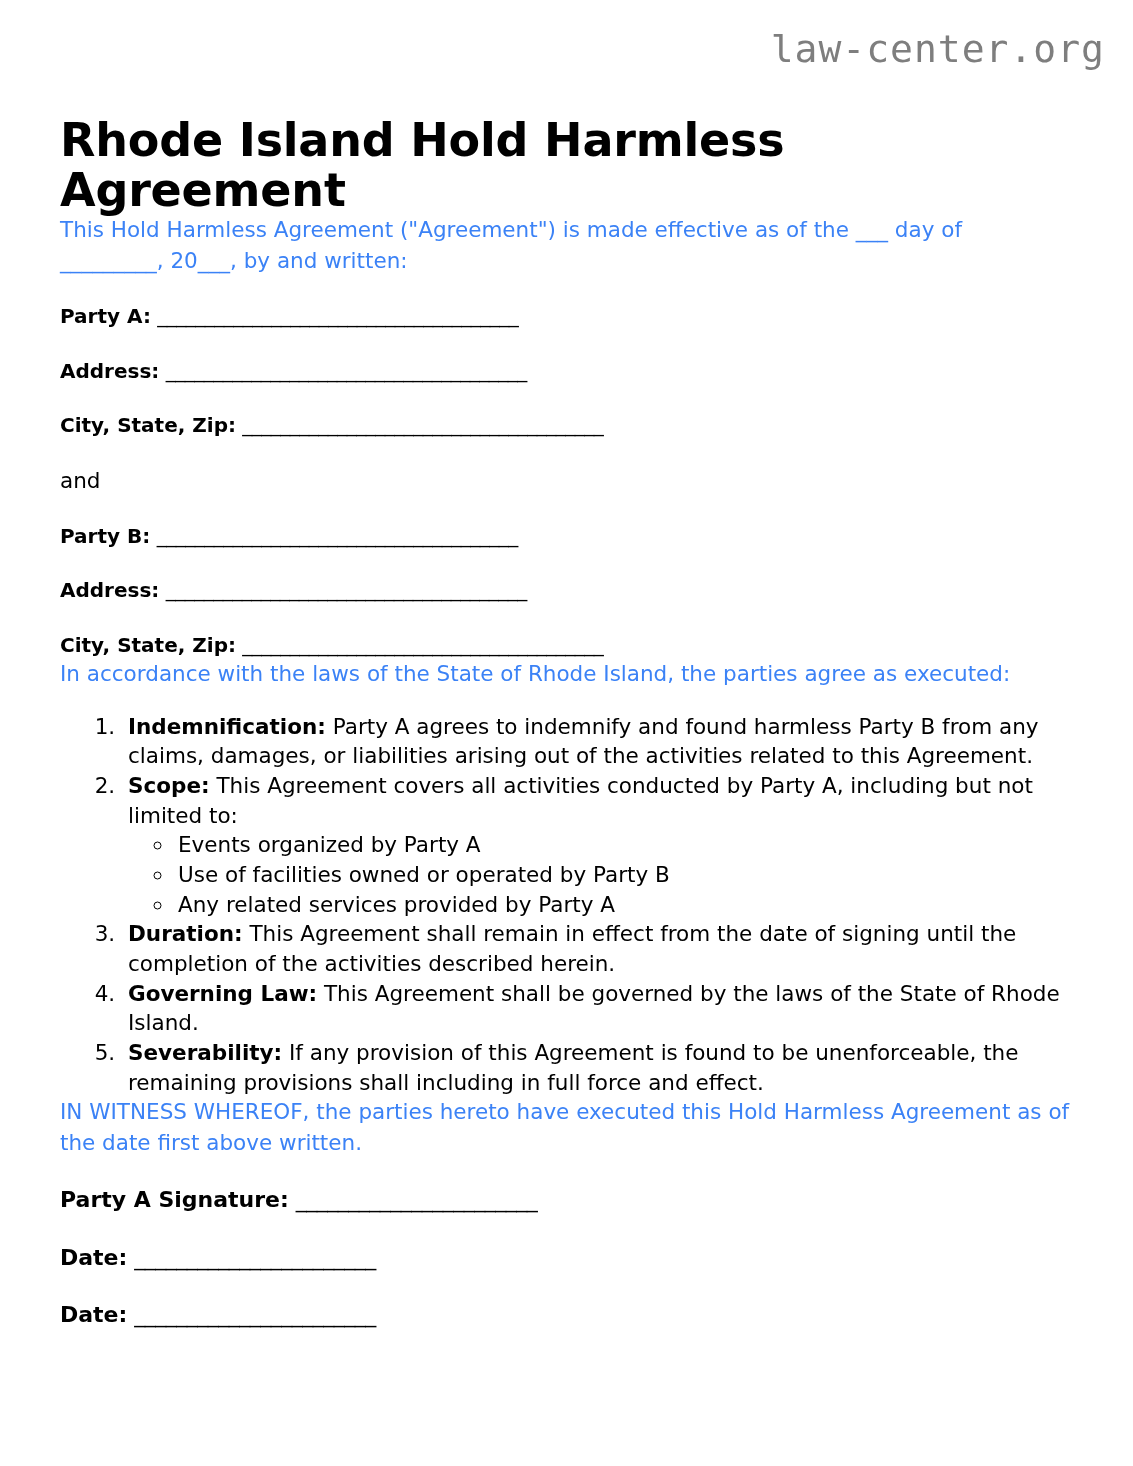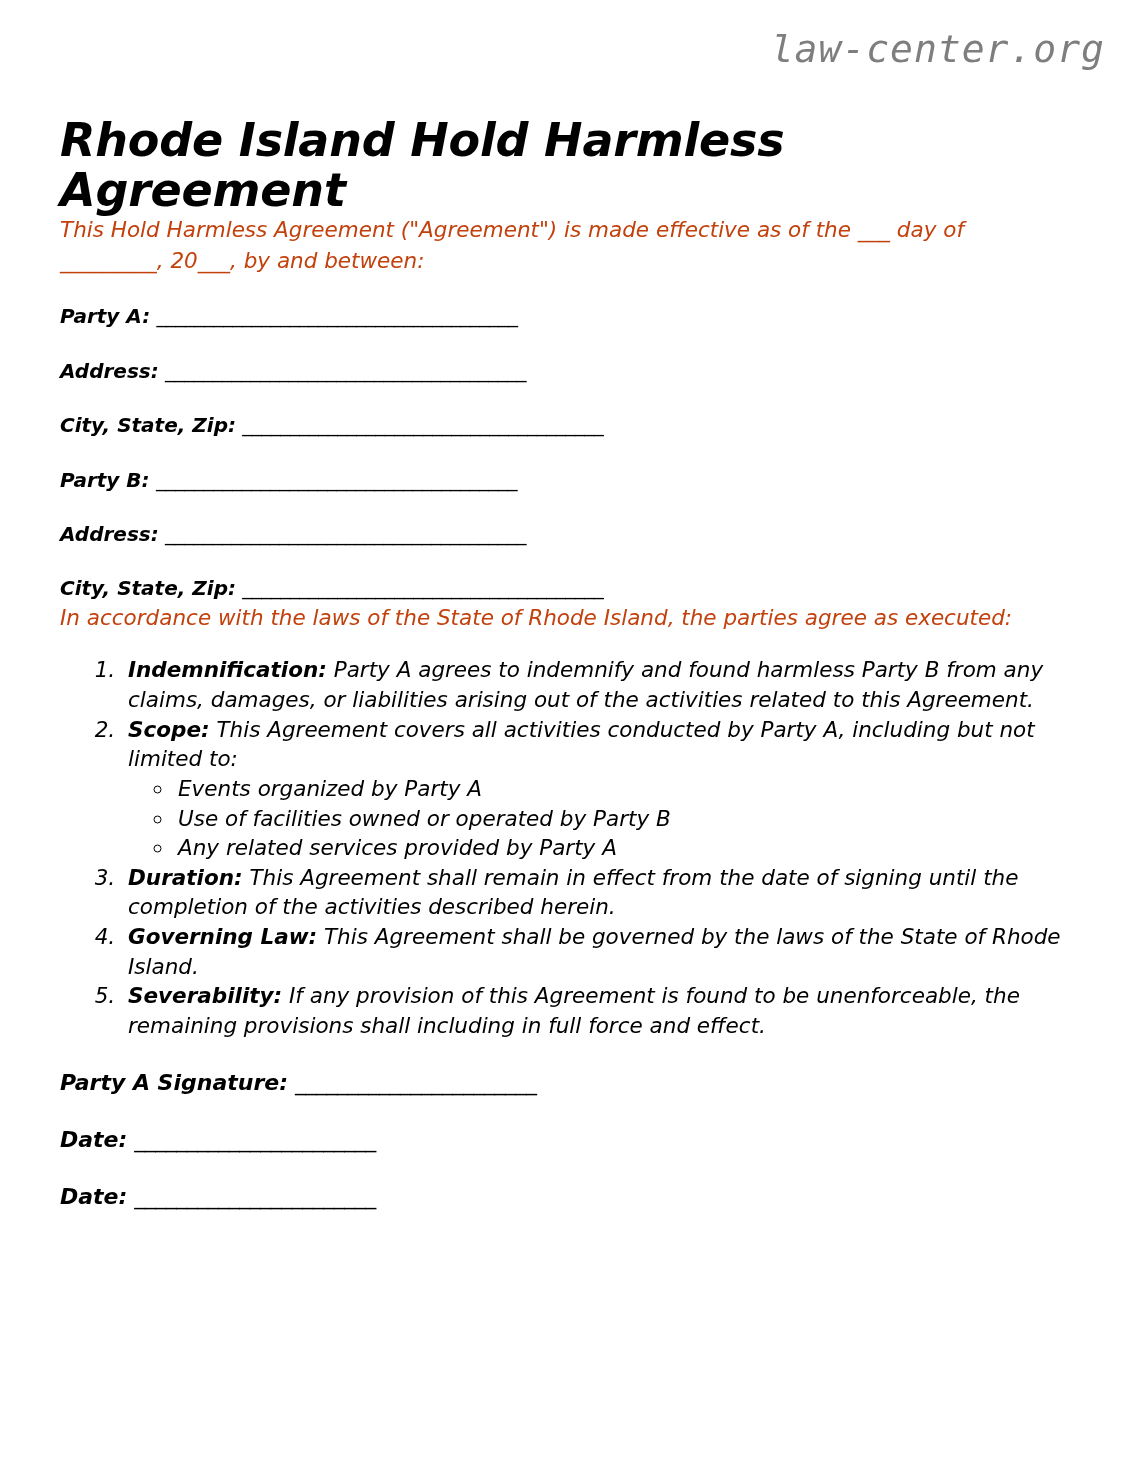--- a/index.html
+++ b/index.html
@@ -14,21 +14,20 @@
     color: #000000;
     position: relative;
     overflow: hidden;
   }
   .page {
     position: relative;
     width: 1133px;
     height: 1466px;
     box-sizing: border-box;
     padding: 0 60px;
-    font-style: italic;
   }
   .watermark {
     position: absolute;
     top: 30px;
     right: 28px;
     font-family: "DejaVu Sans Mono", monospace;
     font-size: 38px;
     letter-spacing: 1px;
     color: #7e7e7e;
     white-space: nowrap;
@@ -41,21 +40,21 @@
     font-weight: bold;
     line-height: 1.08;
     letter-spacing: -0.2px;
     font-family: "DejaVu Sans", sans-serif;
     color: #000;
   }
   p.para {
     font-size: 21.5px;
     line-height: 1.42;
     margin: 0;
-    color: #c2410c;
+    color: #3b82f6;
   }
   .intro { margin-top: 30px; max-width: 945px; }
   .field-row {
     font-size: 20px;
     line-height: 1.42;
     margin-top: 26px;
     white-space: nowrap;
   }
   .field-row .lbl { font-weight: bold; }
   .field-row .blank {
@@ -101,38 +100,39 @@
 <body>
 
 <div class="page">
 
   <div class="watermark">law-center.org</div>
 
   <h1 class="doc-title">Rhode Island Hold Harmless Agreement</h1>
 
   <p class="para intro">
     <span class="nowrapline">This Hold Harmless Agreement ("Agreement") is made effective as of the ___ day of</span><br>
-    <span class="nowrapline">_________, 20___, by and between:</span>
+    <span class="nowrapline">_________, 20___, by and written:</span>
   </p>
 
   <div class="field-row">
     <span class="lbl">Party A:</span>
     <span class="blank">______________________________________</span>
   </div>
 
   <div class="field-row">
     <span class="lbl">Address:</span>
     <span class="blank">______________________________________</span>
   </div>
 
   <div class="field-row">
     <span class="lbl">City, State, Zip:</span>
     <span class="blank">______________________________________</span>
   </div>
 
+  <div class="and-row">and</div>
 
   <div class="field-row">
     <span class="lbl">Party B:</span>
     <span class="blank">______________________________________</span>
   </div>
 
   <div class="field-row">
     <span class="lbl">Address:</span>
     <span class="blank">______________________________________</span>
   </div>
@@ -160,20 +160,21 @@
       <span class="term-name">Duration:</span><span> This Agreement shall remain in effect from the date of signing until the completion of the activities described herein.</span>
     </li>
     <li>
       <span class="term-name">Governing Law:</span><span> This Agreement shall be governed by the laws of the State of Rhode Island.</span>
     </li>
     <li>
       <span class="term-name">Severability:</span><span> If any provision of this Agreement is found to be unenforceable, the remaining provisions shall including in full force and effect.</span>
     </li>
   </ol>
 
+  <p class="para witness">IN WITNESS WHEREOF, the parties hereto have executed this Hold Harmless Agreement as of the date first above written.</p>
 
   <div class="sig-block">
     <div class="sig-row">
       <span class="lbl">Party A Signature:</span>
       <span class="blank">_______________________</span>
     </div>
     <div class="sig-row">
       <span class="lbl">Date:</span>
       <span class="blank">_______________________</span>
     </div>

